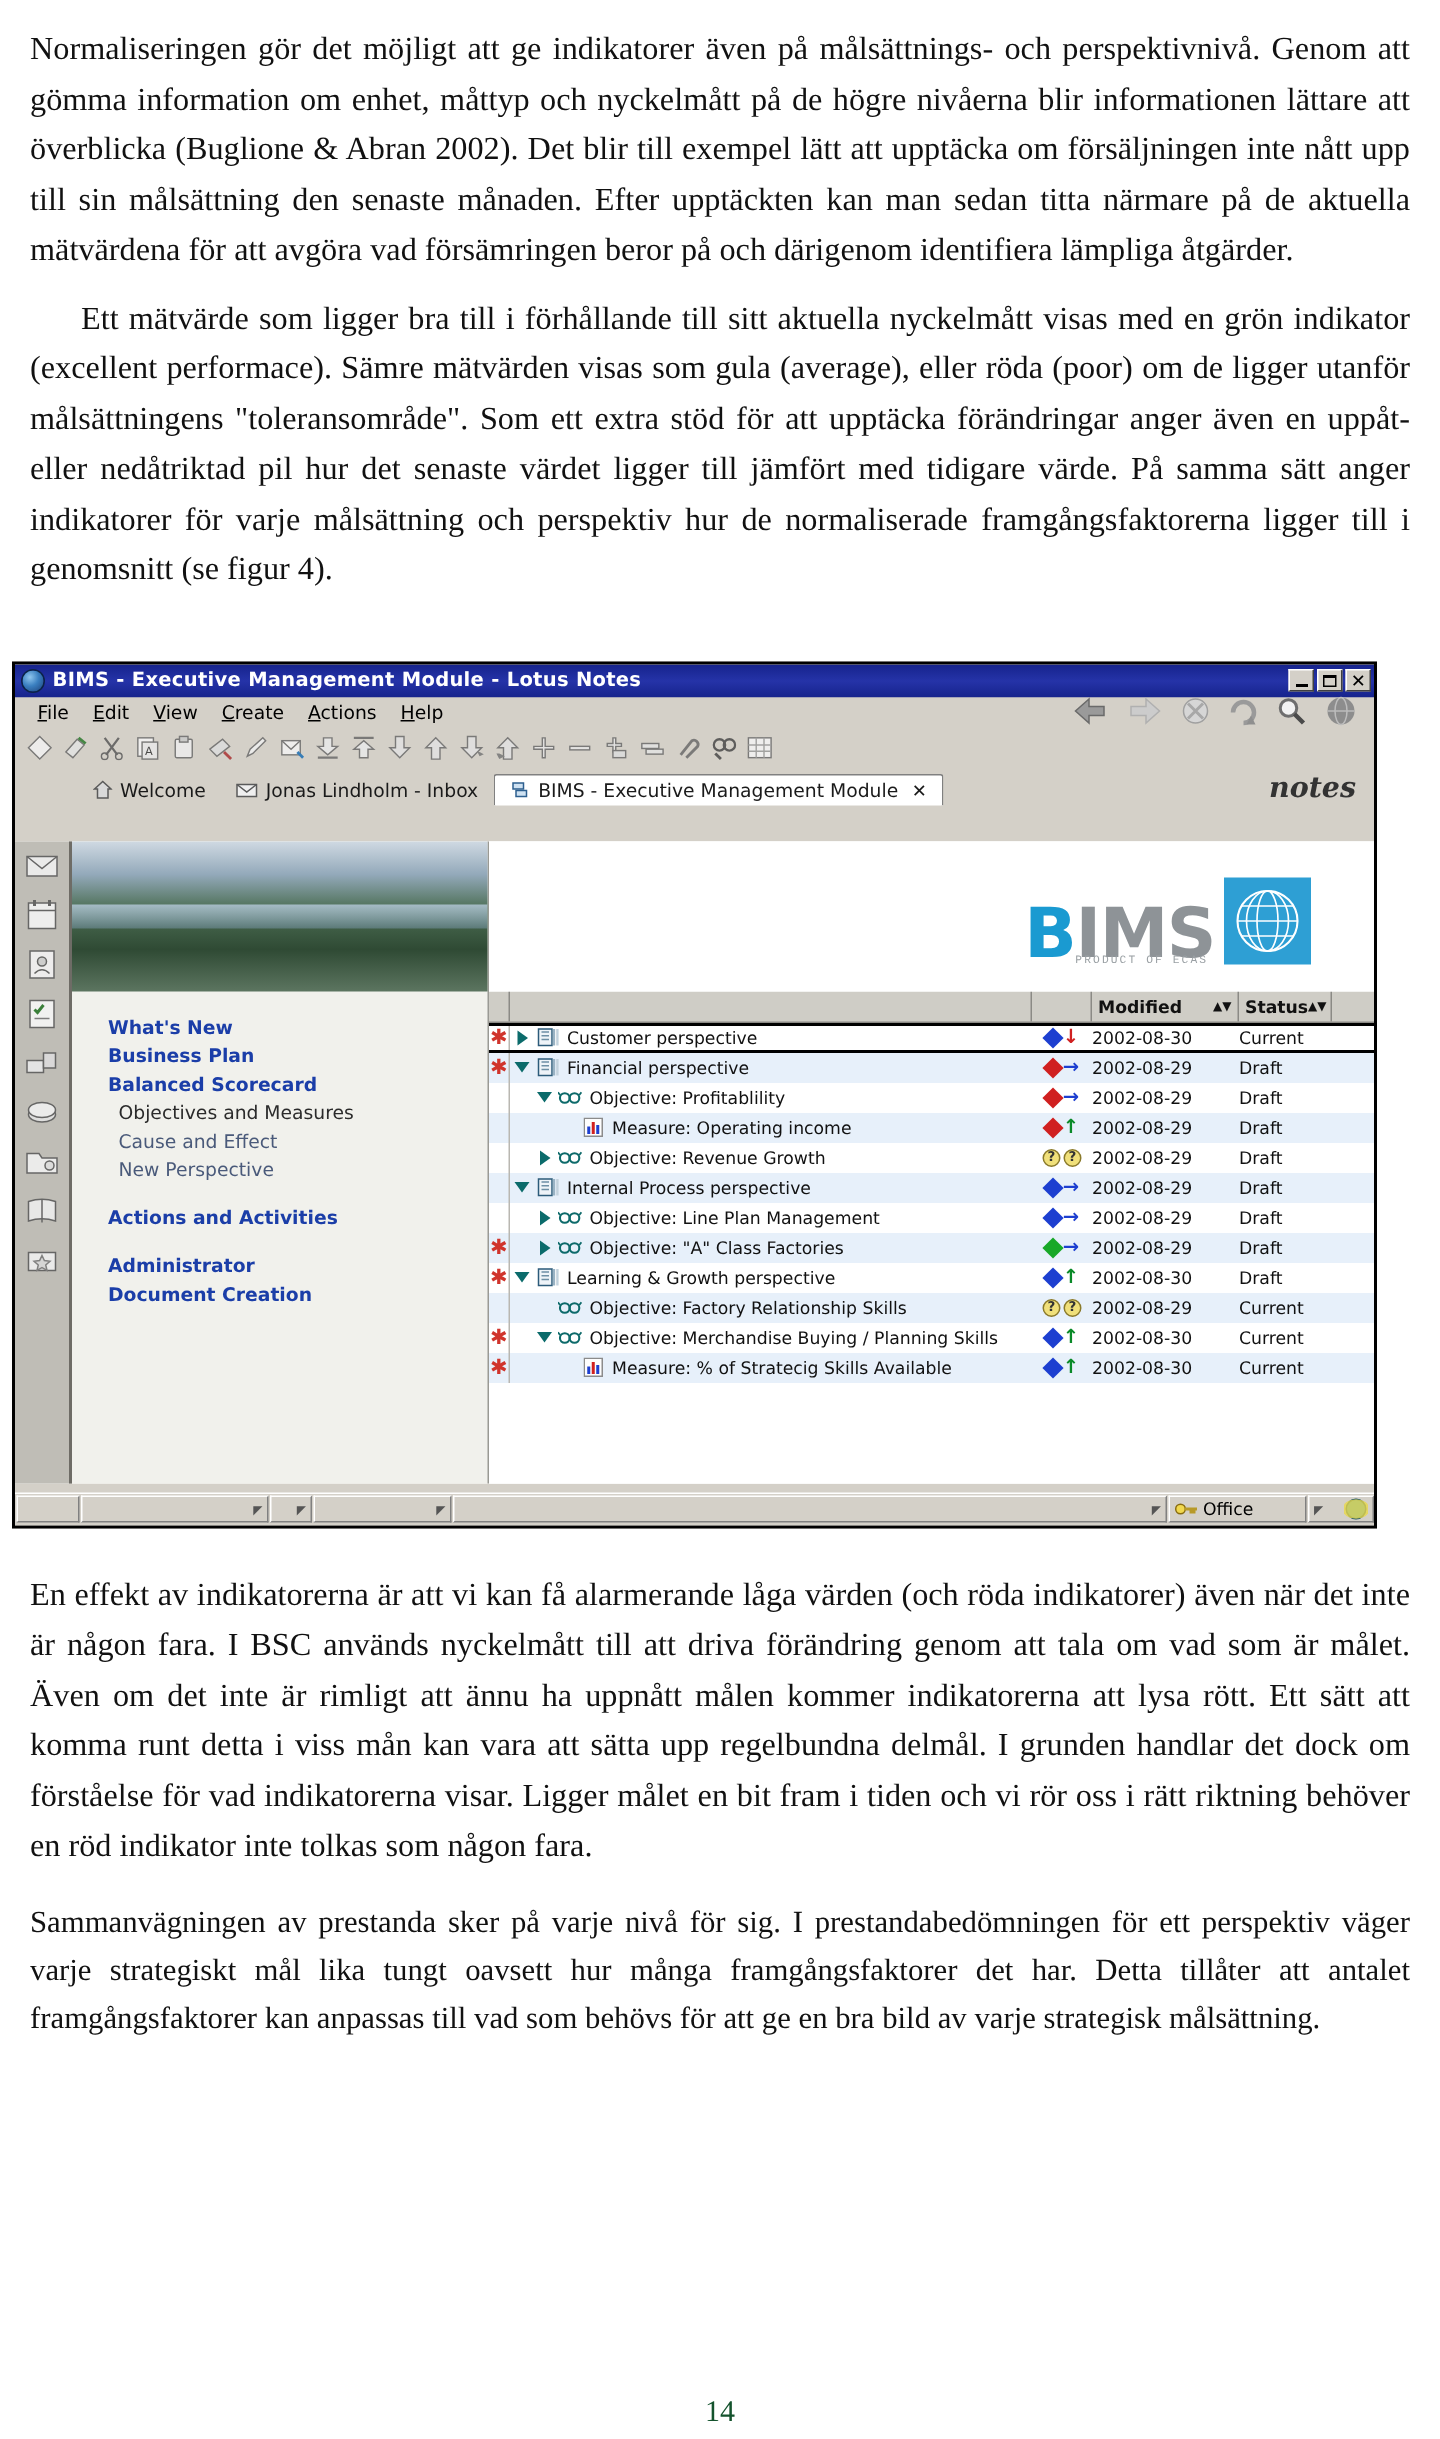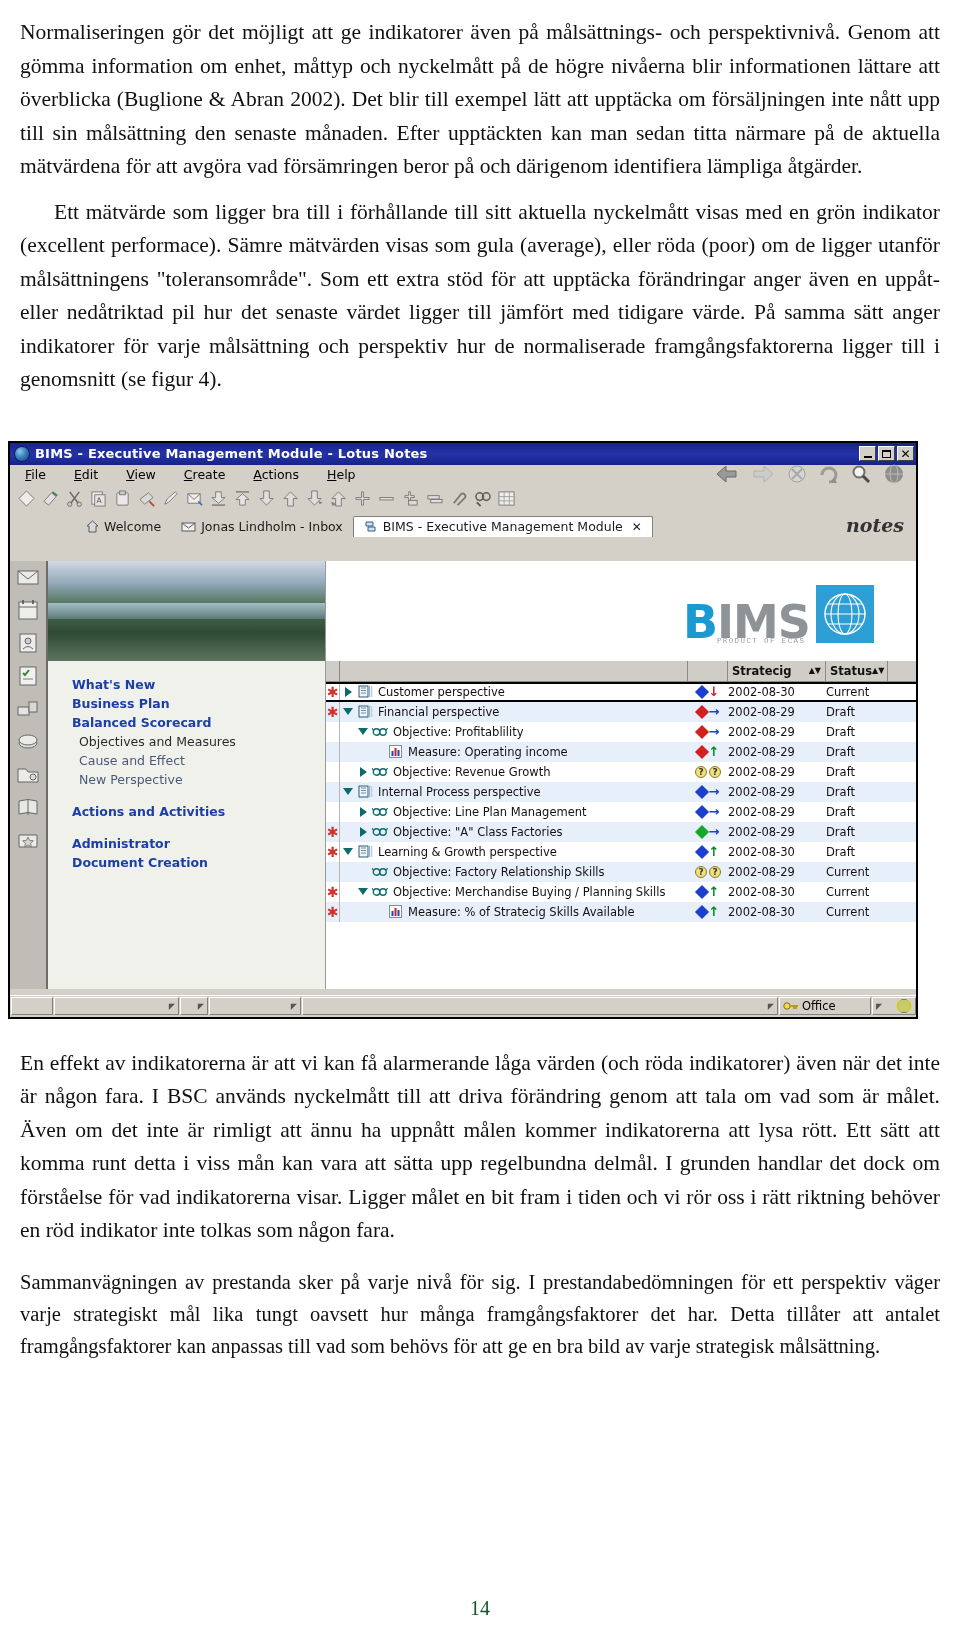--- a/index.html
+++ b/index.html
@@ -69,42 +69,42 @@
     display:flex;align-items:center;justify-content:center;
     font-family:"DejaVu Sans","Liberation Sans",sans-serif;
   }
   .tb-btn .mn { width:8px;height:2px;background:#000; margin-top:6px;}
   .tb-btn .mx { width:9px;height:8px;border:1px solid #000;border-top-width:2px;}
   .tb-btn .cl { font-size:12px; line-height:1; font-weight:bold; }
 
   
   .menubar {
     height: 20px; background:#d4d0c8;
-    display:flex; align-items:center; gap:14px;
+    display:flex; align-items:center; gap:2px;
     padding-left:8px; position:relative;
   }
   .menubar .mi {
     font-size:12.5px; color:#000; padding:1px 7px;
     font-family:"DejaVu Sans","Liberation Sans",sans-serif;
   }
   .menubar .mi u { text-decoration: underline; }
   .navbtns { position:absolute; right:10px; top:-3px; display:flex; gap:10px; align-items:center; }
 
   
   .toolbar {
     height: 28px; background:#d4d0c8;
     display:flex; align-items:center; gap:7px; padding-left:8px;
     border-bottom:1px solid #d4d0c8;
   }
   .tbi { width:17px; height:17px; flex:none; opacity:.85; }
 
   
   .tabstrip {
     height: 24px; background:#d4d0c8; display:flex; align-items:flex-end;
-    padding-left: 66px; position:relative;
+    padding-left: 42px; position:relative;
   }
   .tab {
     height:21px; display:flex; align-items:center; gap:5px;
     padding: 0 10px; font-size:12.5px; color:#1a1a1a;
     font-family:"DejaVu Sans","Liberation Sans",sans-serif;
     white-space:nowrap;
   }
   .tab.active {
     background:#fff; border:1px solid #808080; border-bottom:none;
     border-radius:2px 2px 0 0;
@@ -496,21 +496,21 @@
                 </svg>
               </div>
             </div>
           </div>
 
           <div class="listhead">
             <div class="lh-cell lh-gutter"></div>
             <div class="lh-cell lh-name"></div>
             <div class="lh-cell lh-ind"></div>
             <div class="lh-cell lh-mod">
-              <span>Stratecig</span>
+              <span>Modified</span>
               <span class="sortarrow">▲▼</span>
             </div>
             <div class="lh-cell lh-stat">
               <span>Status</span>
               <span class="sortarrow">▲▼</span>
             </div>
             <div class="lh-cell lh-end"></div>
           </div>
 
           <div class="listbody" id="list-body">

